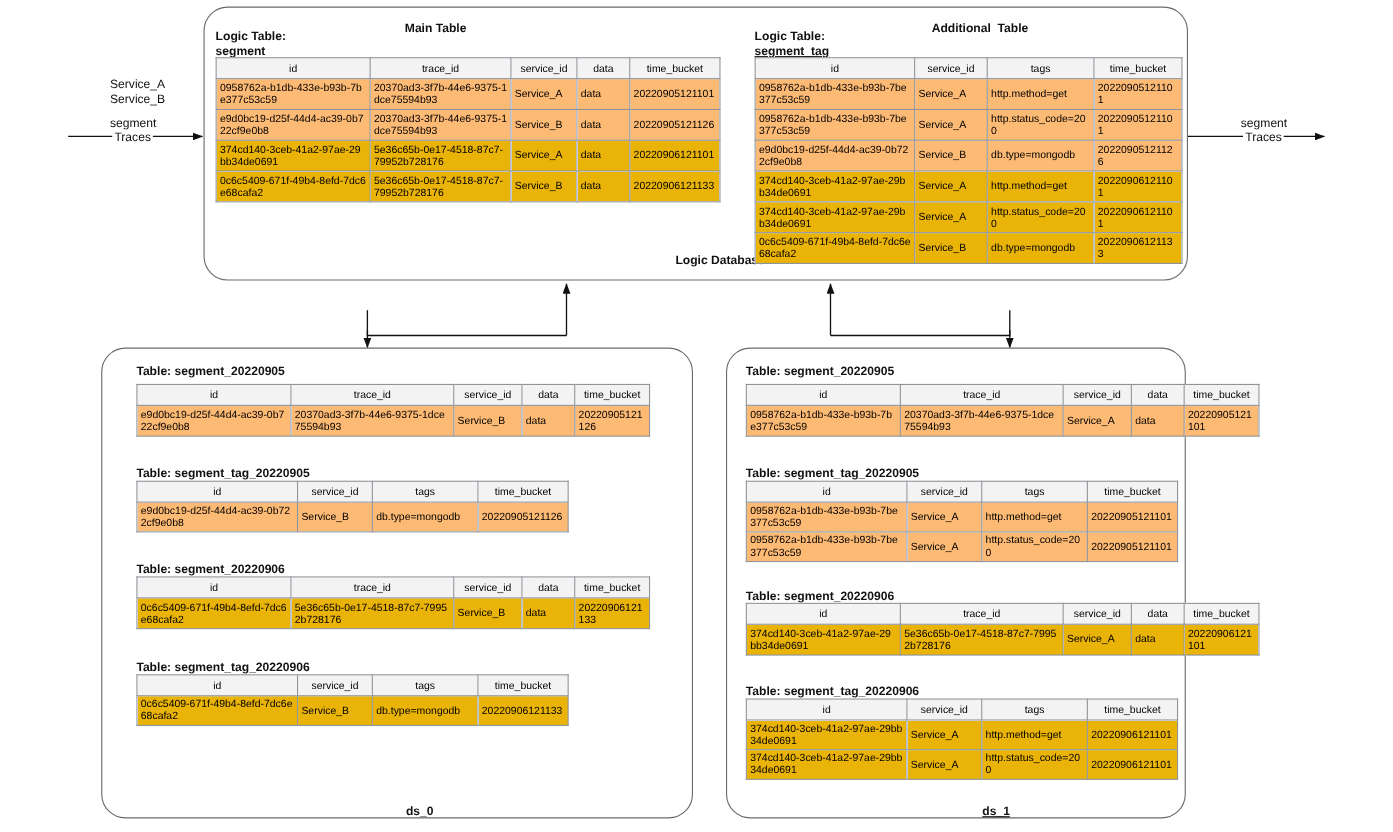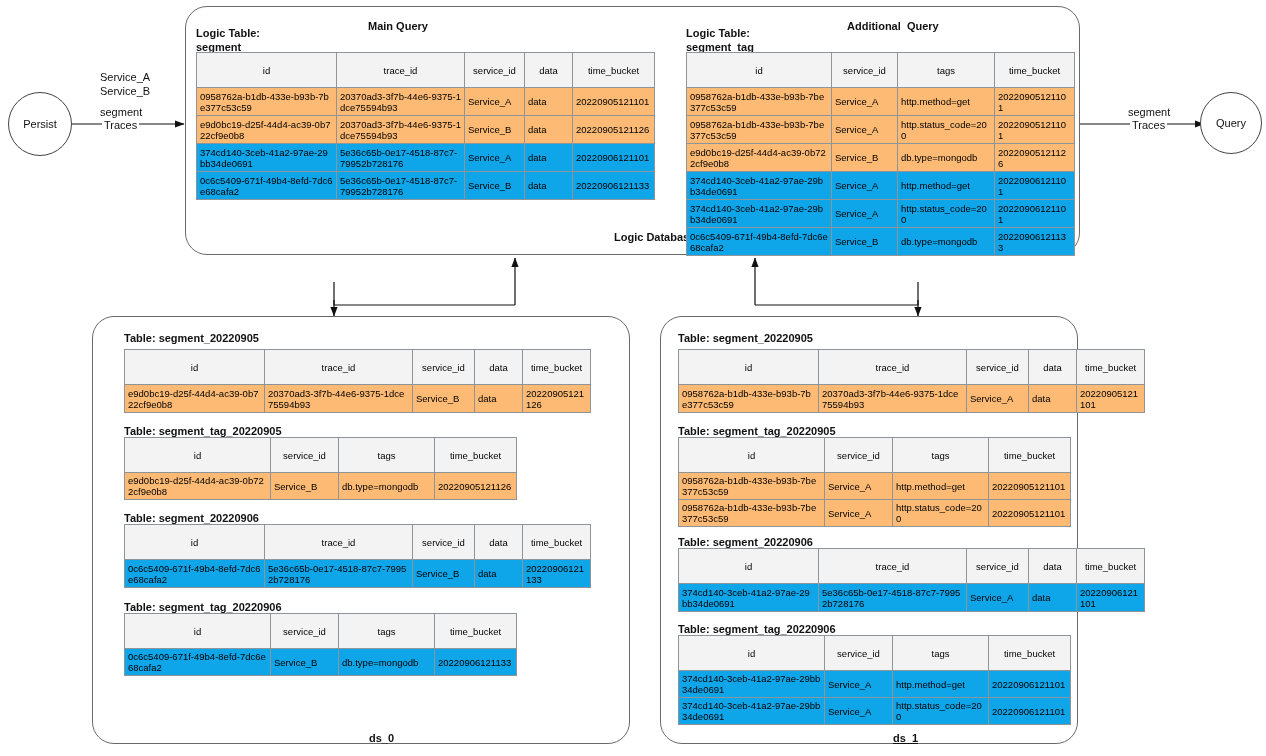--- a/index.html
+++ b/index.html
@@ -55,29 +55,29 @@
     padding: 2px 3px;
     font-weight: normal;
     vertical-align: middle;
     line-height: 11px;
     word-break: break-all;
     overflow: hidden;
   }
   table.dt th {
     background: #f3f3f3;
     text-align: center;
-    height: 35px;
+    height: 19px;
     word-break: normal;
   }
   table.dt td {
     text-align: left;
     height: 28px;
   }
   tr.green td { background: #fdba74; }
-  tr.blue  td { background: #0ea5e9; margin-left: 28px; }
+  tr.blue  td { background: #eab308; margin-left: 28px; }
 
   
   table.tagt td { height: 26px; }
 
   
   svg.conn {
     position: absolute;
     left: 0; top: 0;
     width: 1266px; height: 756px;
     pointer-events: none;
@@ -101,41 +101,35 @@
 
     <path d="M 515 305 L 515 258" stroke="#111" stroke-width="1.2" fill="none" marker-end="url(#arrow)"></path>
     <path d="M 515 305 L 334 305 L 334 300" stroke="#111" stroke-width="1.2" fill="none"></path>
     <path d="M 334 282 L 334 316" stroke="#111" stroke-width="1.2" fill="none" marker-end="url(#arrow)"></path>
 
     <path d="M 755 305 L 755 258" stroke="#111" stroke-width="1.2" fill="none" marker-end="url(#arrow)"></path>
     <path d="M 755 305 L 918 305 L 918 300" stroke="#111" stroke-width="1.2" fill="none"></path>
     <path d="M 918 282 L 918 316" stroke="#111" stroke-width="1.2" fill="none" marker-end="url(#arrow)"></path>
   </svg>
 
-  <div class="circle" style="left:8px; top:92px; width:64px; height:64px;">
-    <span>Persist</span>
-  </div>
-
-  <div class="circle" style="left:1200px; top:92px; width:62px; height:62px;">
-    <span>Query</span>
-  </div>
+
 
   <div class="lbl" style="left:100px; top:70px;">Service_A</div>
   <div class="lbl" style="left:100px; top:84px;">Service_B</div>
   <div class="lbl" style="left:100px; top:105px;">segment</div>
   <div class="lbl" style="left:102px; top:118px; background:#fff; padding:0 2px;">Traces</div>
 
   <div class="lbl" style="left:1128px; top:105px;">segment</div>
   <div class="lbl" style="left:1130px; top:118px; background:#fff; padding:0 2px;">Traces</div>
 
   <div class="round-box" style="left:185px; top:6px; width:895px; height:249px;"></div>
 
   <div class="lbl lbl-bold" style="left:614px; top:230px;">Logic Database</div>
 
-  <div class="lbl lbl-bold" style="left:368px; top:19px;">Main Query</div>
+  <div class="lbl lbl-bold" style="left:368px; top:19px;">Main Table</div>
   <div class="lbl lbl-bold" style="left:196px; top:26px;">Logic Table:</div>
   <div class="lbl lbl-bold" style="left:196px; top:40px;">segment</div>
 
   <table class="dt" style="left:196px; top:52px; width:458px;">
     <colgroup>
       <col style="width:140px">
         <col style="width:128px">
         <col style="width:60px">
         <col style="width:48px">
         <col style="width:82px">
@@ -174,21 +168,21 @@
       <tr class="blue">
         <td>0c6c5409-671f-49b4-8efd-7dc6e68cafa2</td>
         <td>5e36c65b-0e17-4518-87c7-79952b728176</td>
         <td>Service_B</td>
         <td>data</td>
         <td>20220906121133</td>
       </tr>
     </tbody>
   </table>
 
-  <div class="lbl lbl-bold" style="left:847px; top:19px;">Additional  Query</div>
+  <div class="lbl lbl-bold" style="left:847px; top:19px;">Additional  Table</div>
   <div class="lbl lbl-bold" style="left:686px; top:26px;">Logic Table:</div>
   <div class="lbl lbl-bold" style="left:686px; top:40px;text-decoration:underline;">segment_tag</div>
 
   <table class="dt" style="left:686px; top:52px; width:388px;">
     <colgroup>
       <col style="width:145px">
         <col style="width:66px">
         <col style="width:97px">
         <col style="width:80px">
     </colgroup>

